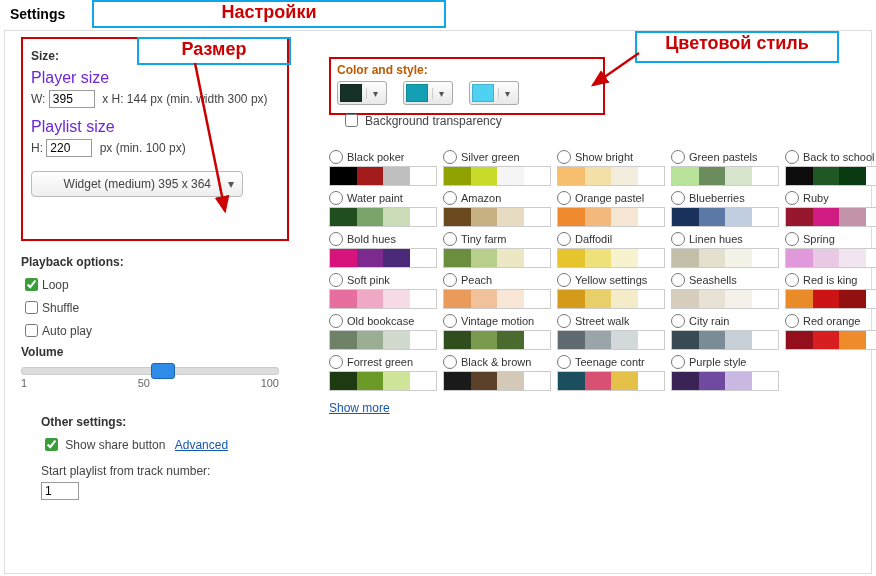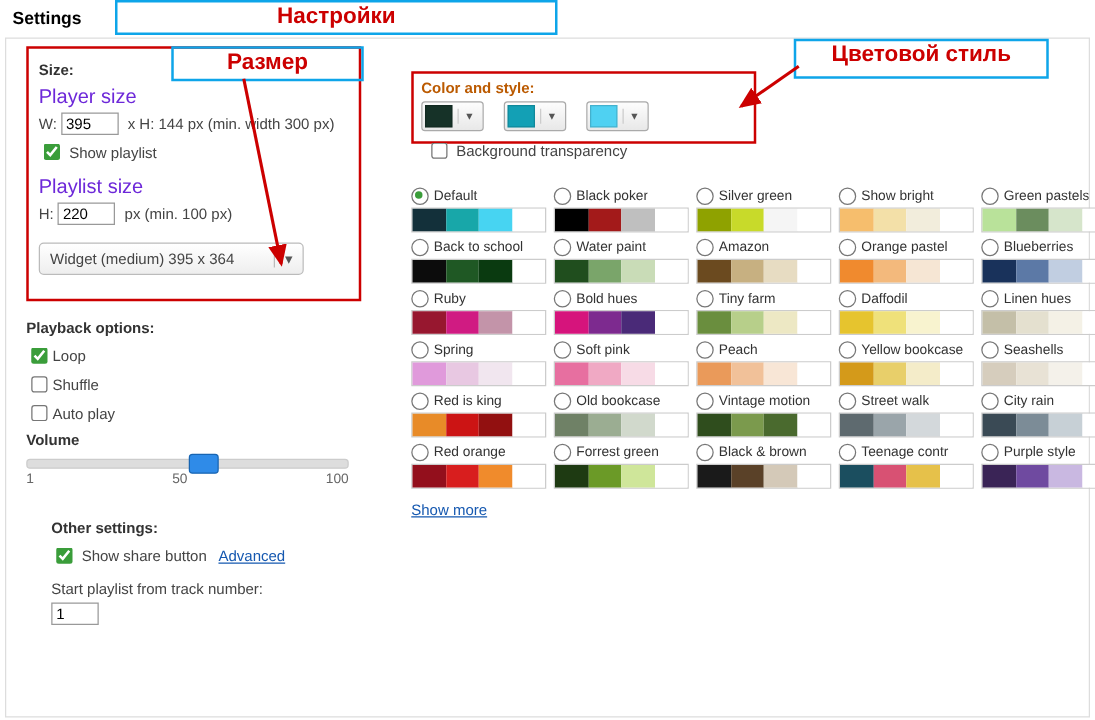--- a/index.html
+++ b/index.html
@@ -11,21 +11,21 @@
 h4 { font-weight:bold; font-size:12px; margin:0 0 6px 0; color:#333;}
 .sub-head { color:#bb5a00;}
 label, .lbl { font-size:16px; color:#6d28d9;}
 .size-box { border:2px solid #c00; position:absolute; left:16px; top:6px; width:268px; height:204px; padding:10px 8px 6px 8px; box-sizing:border-box;}
 .style-box { border:2px solid #c00; position:absolute; left:324px; top:6px; width:276px; height:58px; padding:4px 6px; box-sizing:border-box;margin-top:20px;}
 input[type=text]{ border:1px solid #999; padding:1px 3px; font-size:12px;}
 .w-small{width:38px;}
 .chk{vertical-align:-2px; accent-color:#3a9d3a; margin-right:4px;}
 .bg-chk{vertical-align:-2px;}
 .select-widget{margin-top:14px; border:1px solid #bbb; border-radius:4px; background:linear-gradient(#fff,#eee); height:24px; display:flex; align-items:center; width:210px;}
-.select-widget span{flex:1; padding:0 8px;}
+.select-widget span{flex:1; padding:0 8px;text-align:right;}
 .select-widget .arrow{width:22px; border-left:1px solid #bbb; text-align:center; color:#555;}
 .swatch-btn{display:inline-flex; align-items:center; border:1px solid #aaa; border-radius:3px; background:linear-gradient(#fdfdfd,#e8e8e8); padding:2px; margin-right:16px;}
 .swatch-btn .chip{width:20px; height:16px; border:1px solid rgba(0,0,0,.15);}
 .swatch-btn .arrow{padding:0 6px; border-left:1px solid #ccc; margin-left:4px; color:#555; font-size:10px;}
 .pb-opts{position:absolute; left:16px; top:224px;}
 .volume-area{position:absolute; left:16px; top:314px; width:258px;}
 .slider-track{position:relative; height:6px; background:#ddd; border:1px solid #ccc; border-radius:3px; margin:8px 0 2px 0;}
 .slider-thumb{position:absolute; top:-5px; width:22px; height:14px; background:#2f8be8; border:1px solid #1865b2; border-radius:3px; left:55%; transform:translateX(-50%);}
 .scale{display:flex; justify-content:space-between; font-size:11px; color:#666;}
 .other-area{position:absolute; left:12px; top:384px; width:260px;margin-left:24px;}
@@ -66,24 +66,20 @@
 
   <div class="size-box">
     <div class="blue-frame" style="left:114px; top:-2px; width:150px; height:24px; text-align:center;"><span class="ann-label">Размер</span></div>
     <h4>Size:</h4>
     <div class="lbl">Player size</div>
     <div style="margin:3px 0;">
       <span>W:</span>
       <input type="text" class="w-small" value="395" style="">
       <span style="margin-left:4px;">x H: 144 px (min. width 300 px)</span>
     </div>
-    <div style="margin:4px 0;">
-      <input type="checkbox" class="chk" checked="" style="">
-      <span>Show playlist</span>
-    </div>
     <div class="lbl" style="margin-top:10px;">Playlist size</div>
     <div style="margin:3px 0;">
       <span>H:</span>
       <input type="text" class="w-small" value="220" style="">
       <span style="margin-left:4px;">px (min. 100 px)</span>
     </div>
     <div class="select-widget">
       <span>Widget (medium) 395 x 364</span>
       <div class="arrow">▾</div>
     </div>
@@ -113,32 +109,20 @@
   </div>
 
   <div class="palette-area">
     <div class="bg-trans">
       <input type="checkbox" class="bg-chk" style="">
       <span style="margin-left:4px;">Background transparency</span>
     </div>
     <div class="palette-grid" id="palette-grid">
         <div class="palette-item">
           <div class="pi-head">
-            <span class="radio sel"></span>
-            <span class="pi-label">Default</span>
-          </div>
-          <div class="strip">
-            <span style="background: rgb(19, 48, 58);"></span>
-            <span style="background: rgb(24, 167, 169);"></span>
-            <span style="background: rgb(71, 212, 242);"></span>
-            <span style="background: rgb(255, 255, 255);"></span>
-          </div>
-        </div>
-        <div class="palette-item">
-          <div class="pi-head">
             <span class="radio"></span>
             <span class="pi-label">Black poker</span>
           </div>
           <div class="strip">
             <span style="background: rgb(0, 0, 0);"></span>
             <span style="background: rgb(163, 26, 26);"></span>
             <span style="background: rgb(191, 191, 191);"></span>
             <span style="background: rgb(255, 255, 255);"></span>
           </div>
         </div>
@@ -330,21 +314,21 @@
           <div class="strip">
             <span style="background: rgb(234, 154, 90);"></span>
             <span style="background: rgb(241, 193, 153);"></span>
             <span style="background: rgb(248, 230, 214);"></span>
             <span style="background: rgb(255, 255, 255);"></span>
           </div>
         </div>
         <div class="palette-item">
           <div class="pi-head">
             <span class="radio"></span>
-            <span class="pi-label">Yellow bookcase</span>
+            <span class="pi-label">Yellow settings</span>
           </div>
           <div class="strip">
             <span style="background: rgb(212, 154, 26);"></span>
             <span style="background: rgb(232, 207, 106);"></span>
             <span style="background: rgb(244, 236, 201);"></span>
             <span style="background: rgb(255, 255, 255);"></span>
           </div>
         </div>
         <div class="palette-item">
           <div class="pi-head">

